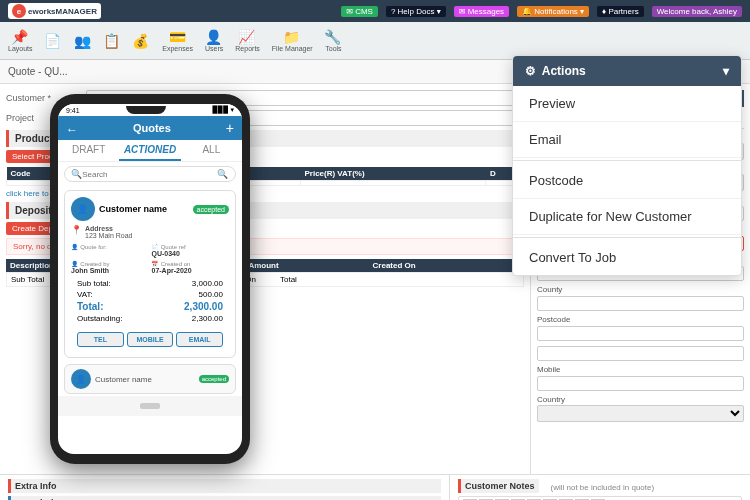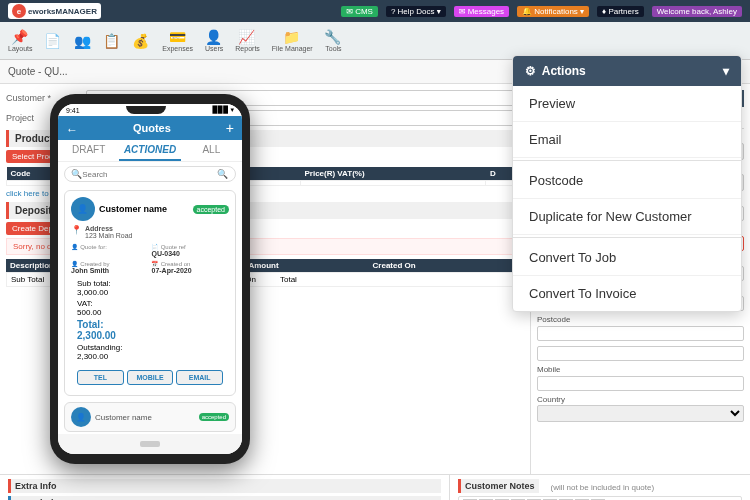--- a/index.html
+++ b/index.html
@@ -72,21 +72,21 @@
     .customer-avatar { width: 24px; height: 24px; background: #2980b9; border-radius: 50%; display: flex; align-items: center; justify-content: center; color: white; font-size: 9px; }
     .accepted-badge { background: #27ae60; color: white; font-size: 7px; padding: 1px 4px; border-radius: 8px; margin-left: auto; }
     .info-row { display: flex; gap: 4px; align-items: flex-start; margin-bottom: 2px; font-size: 8px; }
     .info-icon { color: #888; font-size: 9px; width: 10px; }
     .info-text { color: #555; font-size: 7px; }
     .detail-grid { display: grid; grid-template-columns: 1fr 1fr; gap: 3px; margin-top: 4px; }
     .detail-item { font-size: 7px; }
     .detail-label { color: #888; font-size: 6px; }
     .detail-value { color: #333; font-weight: bold; }
     .totals { padding: 4px 6px; font-size: 8px; }
-    .total-row { display: flex; justify-content: space-between; padding: 1px 0; flex-direction: column; }
+    .total-row { display: flex; justify-content: space-between; padding: 1px 0; }
     .total-row.big { font-weight: bold; color: #2980b9; font-size: 10px; }
     .contact-buttons { display: flex; gap: 3px; padding: 4px 6px; }
     .contact-btn { flex: 1; padding: 3px 0; font-size: 7px; border: 1px solid; border-radius: 3px; text-align: center; font-weight: bold; }
     .contact-btn.tel { color: #2980b9; border-color: #2980b9; }
     .contact-btn.mobile { color: #2980b9; border-color: #2980b9; }
     .contact-btn.email { color: #2980b9; border-color: #2980b9; }
     .phone-home { background: #f5f5f5; height: 20px; display: flex; align-items: center; justify-content: center; gap: 8px; }
     .phone-home-rect { width: 20px; height: 6px; background: #ccc; border-radius: 2px; }
 
     
@@ -451,14 +451,13 @@
     <span>Actions</span>
     <span style="margin-left:auto;">▾</span>
   </div>
   <div class="dropdown-item">Preview</div>
   <div class="dropdown-item">Email</div>
   <div class="dropdown-divider"></div>
   <div class="dropdown-item">Postcode</div>
   <div class="dropdown-item">Duplicate for New Customer</div>
   <div class="dropdown-divider"></div>
   <div class="dropdown-item">Convert To Job</div>
-  <div class="dropdown-item">Convert To Invoice</div>
 </div>
 
 </body></html>

